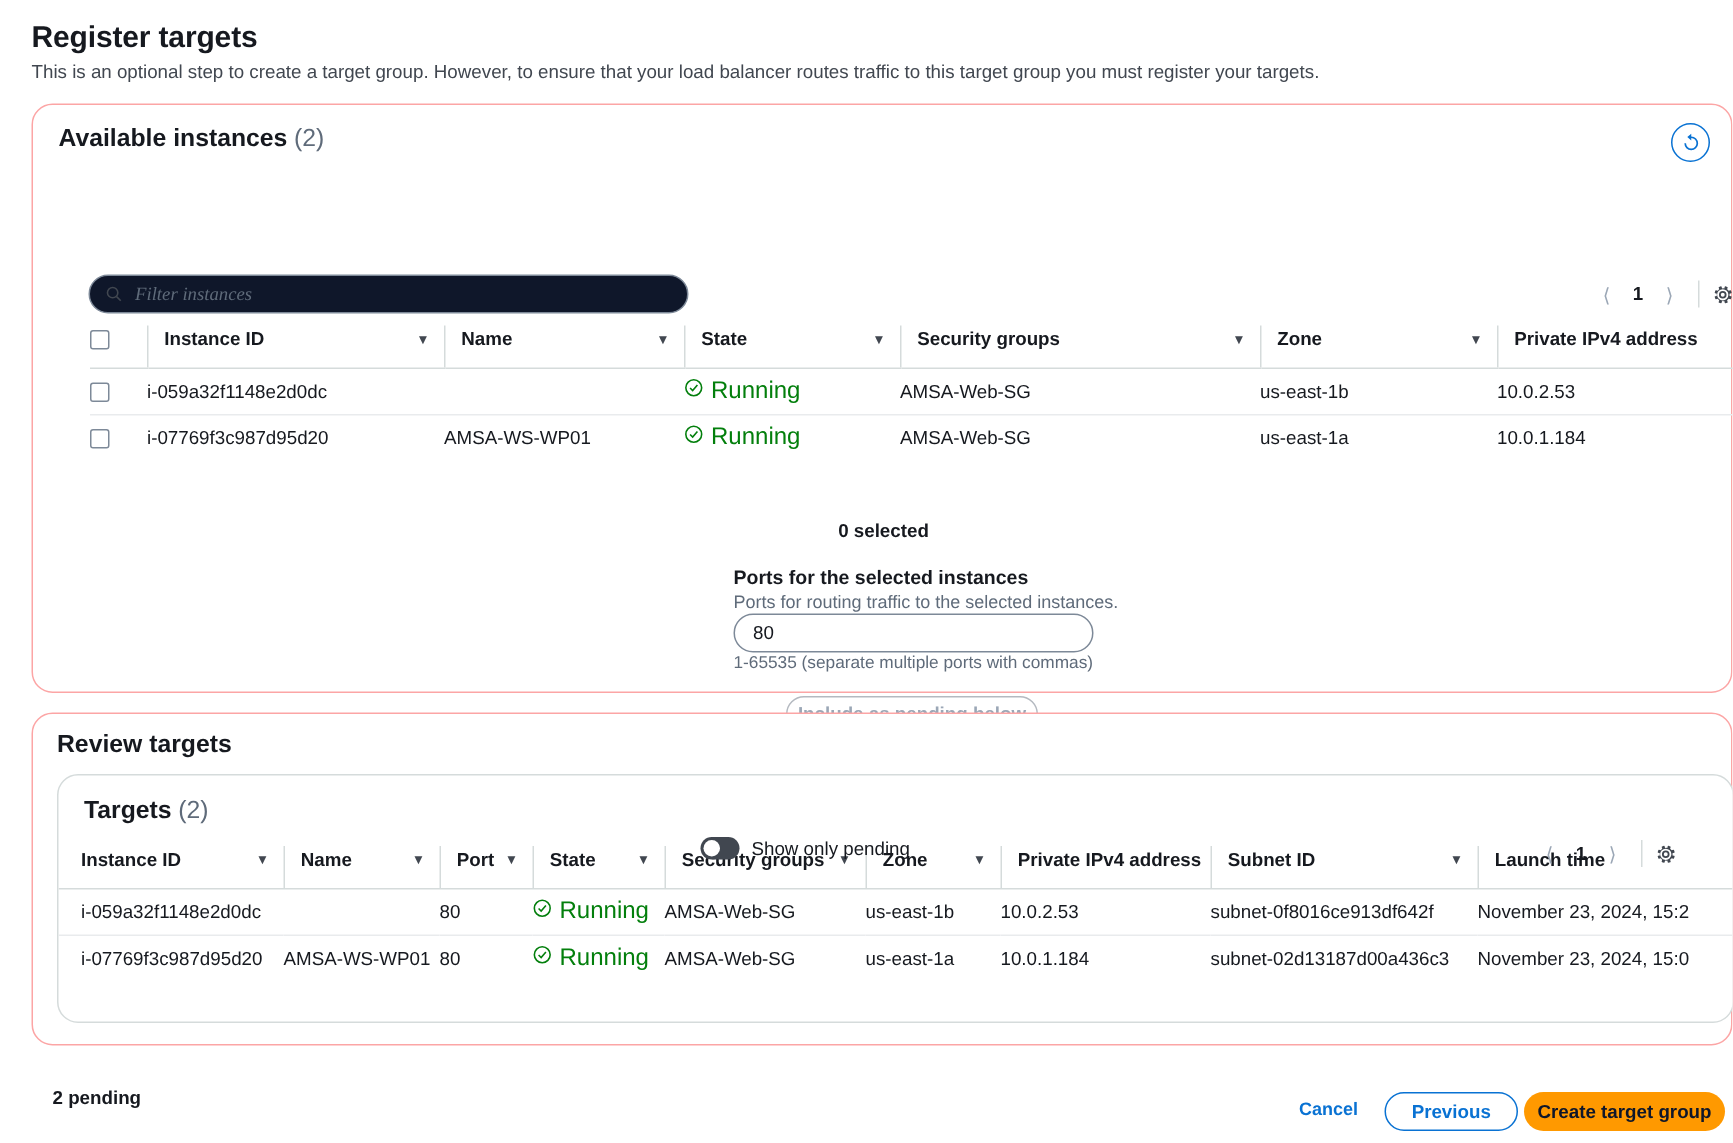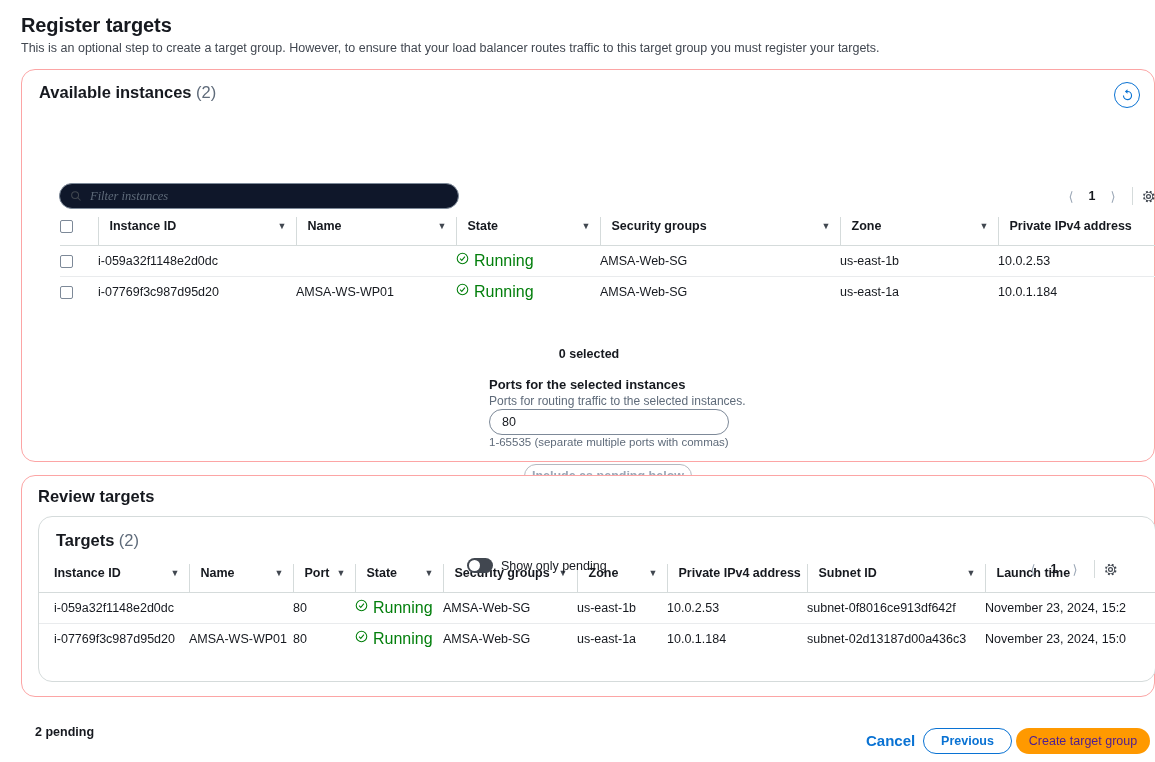--- a/index.html
+++ b/index.html
@@ -191,32 +191,32 @@
   }
   .toggle-label { font-size: 12.5px; color: #16191f; }
 
   
   .pending-count {
     position: absolute; left: 35px; top: 725px;
     font-size: 12.5px; font-weight: bold; color: #16191f;
   }
   .btn-cancel {
     position: absolute; left: 866px; top: 732px;
-    font-size: 15px; font-weight: bold; color: #0972d3; cursor: pointer;
+    font-size: 12px; font-weight: bold; color: #0972d3; cursor: pointer;
   }
   .btn-prev {
     position: absolute; left: 923px; top: 728px; width: 89px; height: 26px;
     border: 1px solid #0972d3; border-radius: 13px; background: #fff;
     color: #0972d3; font-size: 12.5px; font-weight: bold;
     display: flex; align-items: center; justify-content: center; cursor: pointer;
   }
   .btn-create {
     position: absolute; left: 1016px; top: 728px; width: 134px; height: 26px;
     border: none; border-radius: 13px; background: #ff9900;
-    color: #4c1d95; font-size: 12.5px; font-weight: normal;
+    color: #0f172a; font-size: 12.5px; font-weight: bold;
     display: flex; align-items: center; justify-content: center; cursor: pointer;
   }
 </style>
 </head>
 <body>
 
 <div class="page">
 
   <div class="page-title">Register targets</div>
   <div class="page-desc">This is an optional step to create a target group. However, to ensure that your load balancer routes traffic to this target group you must register your targets.</div>

